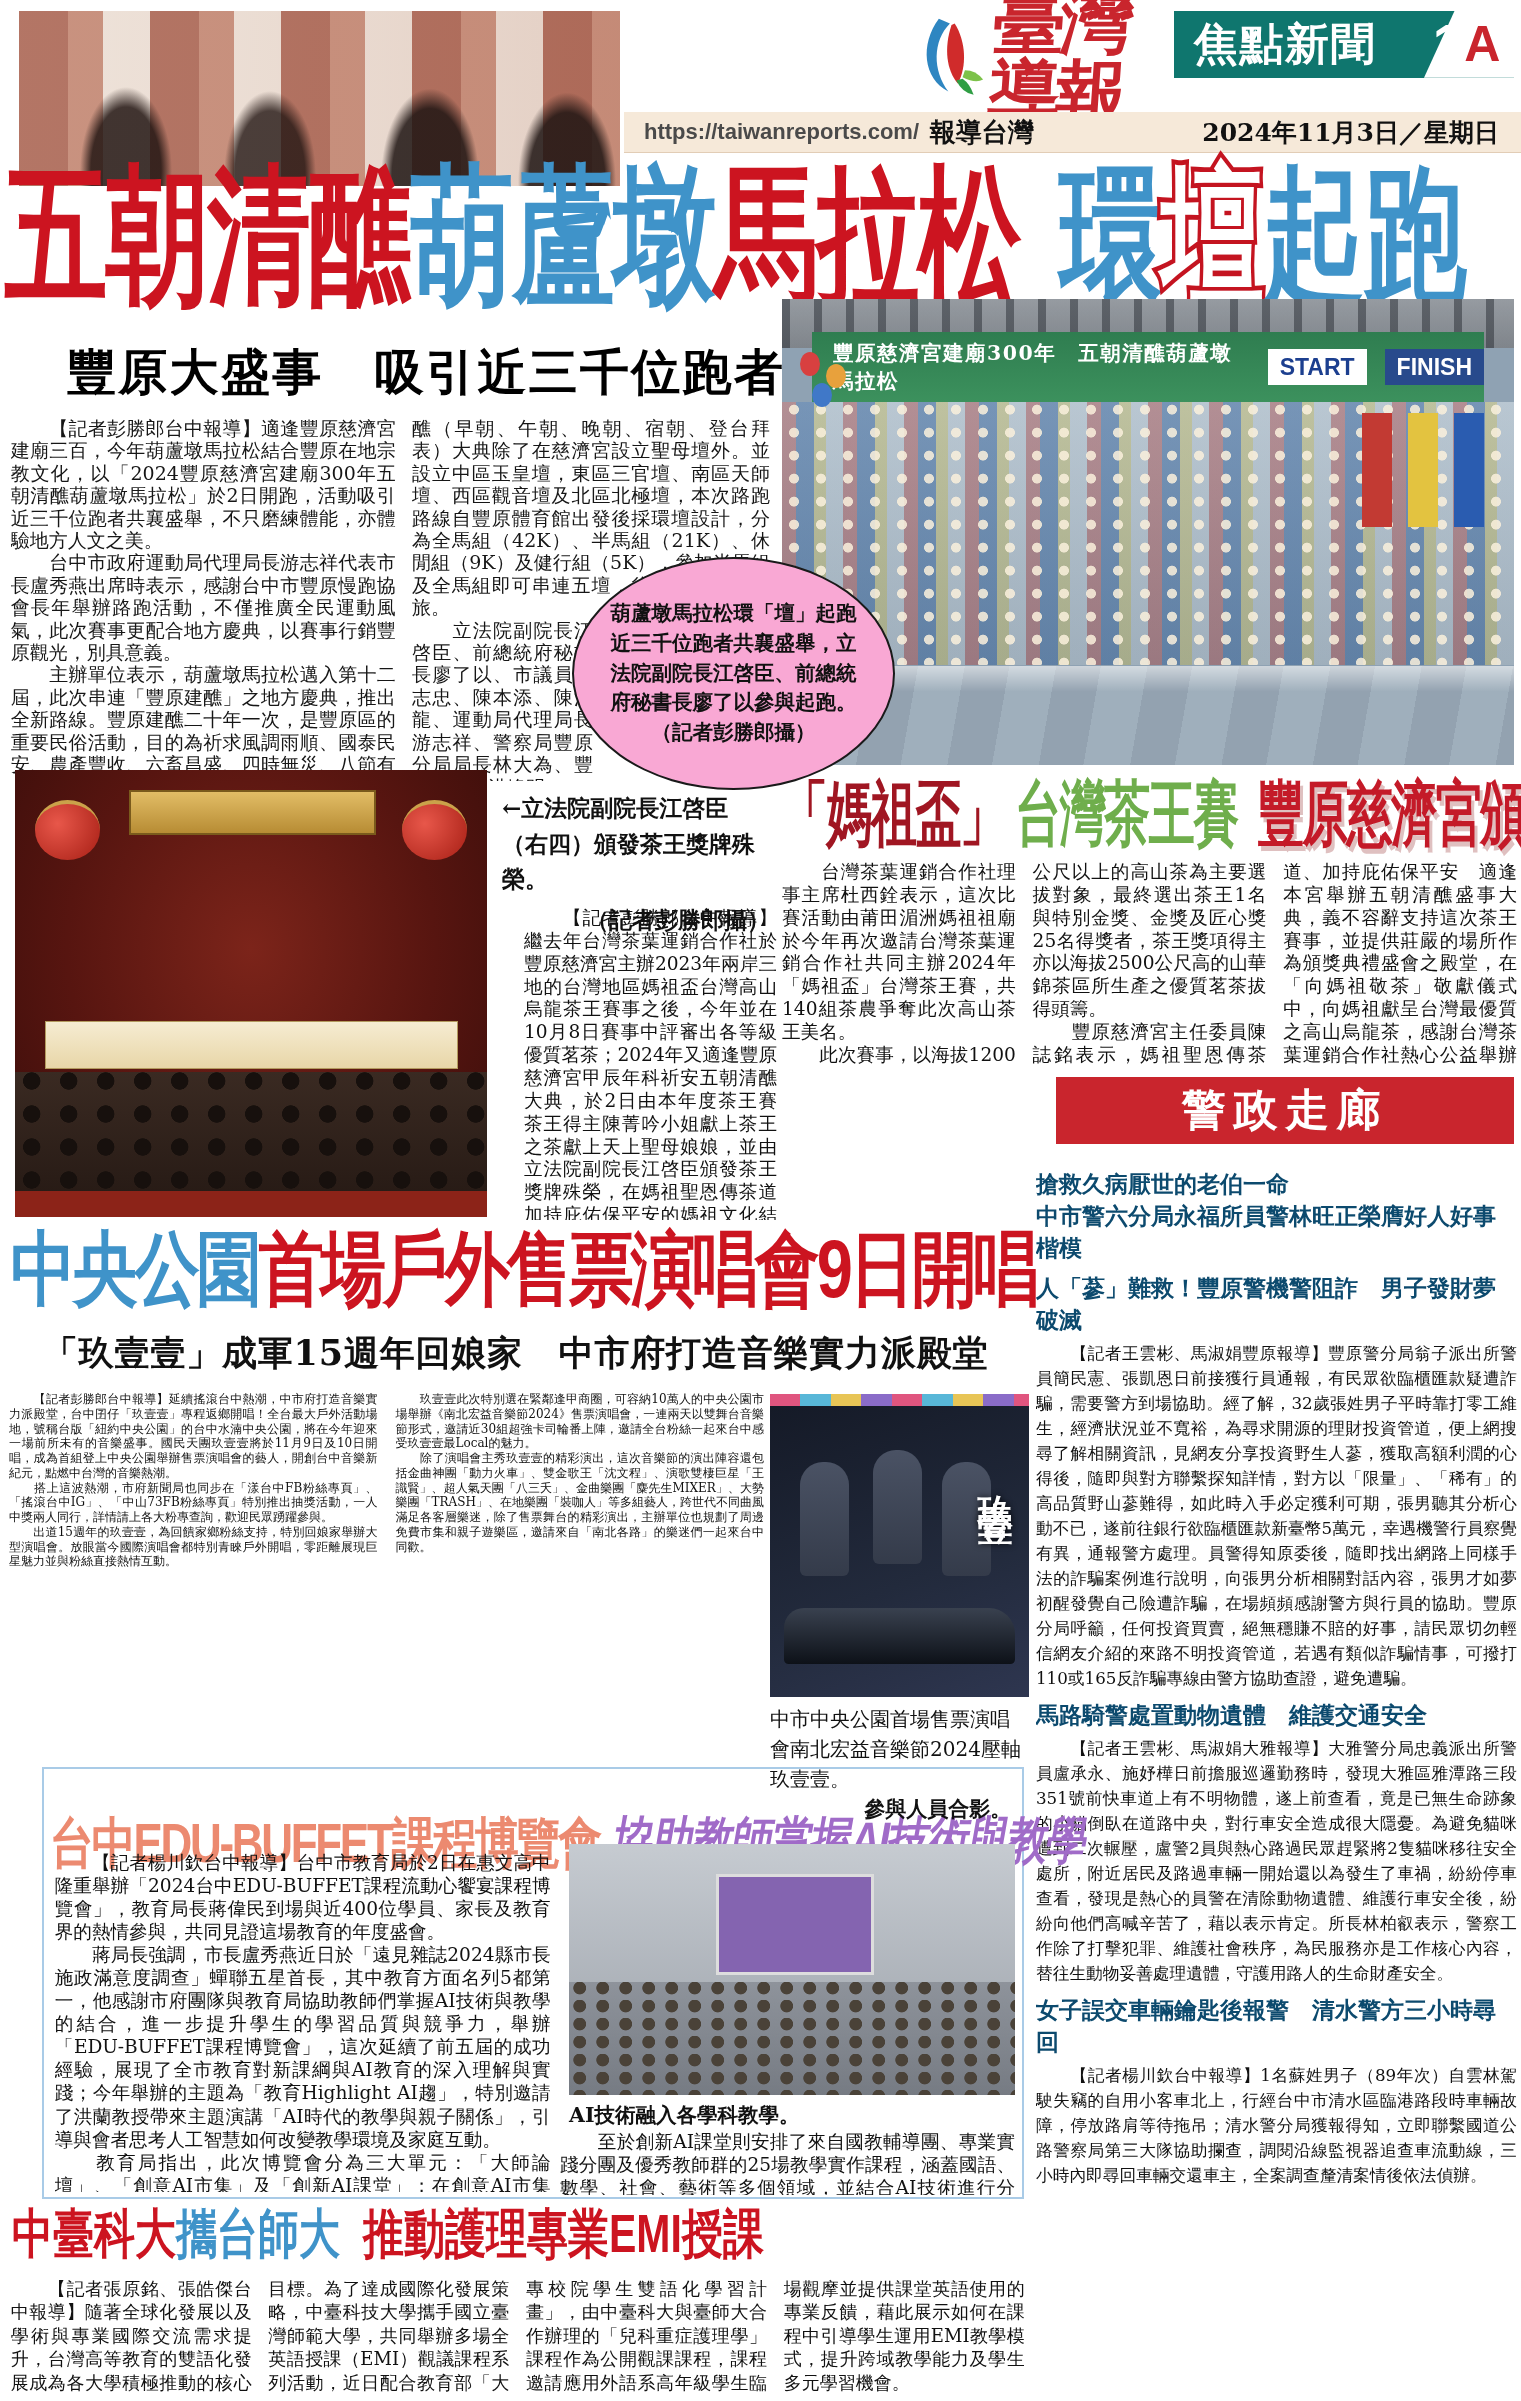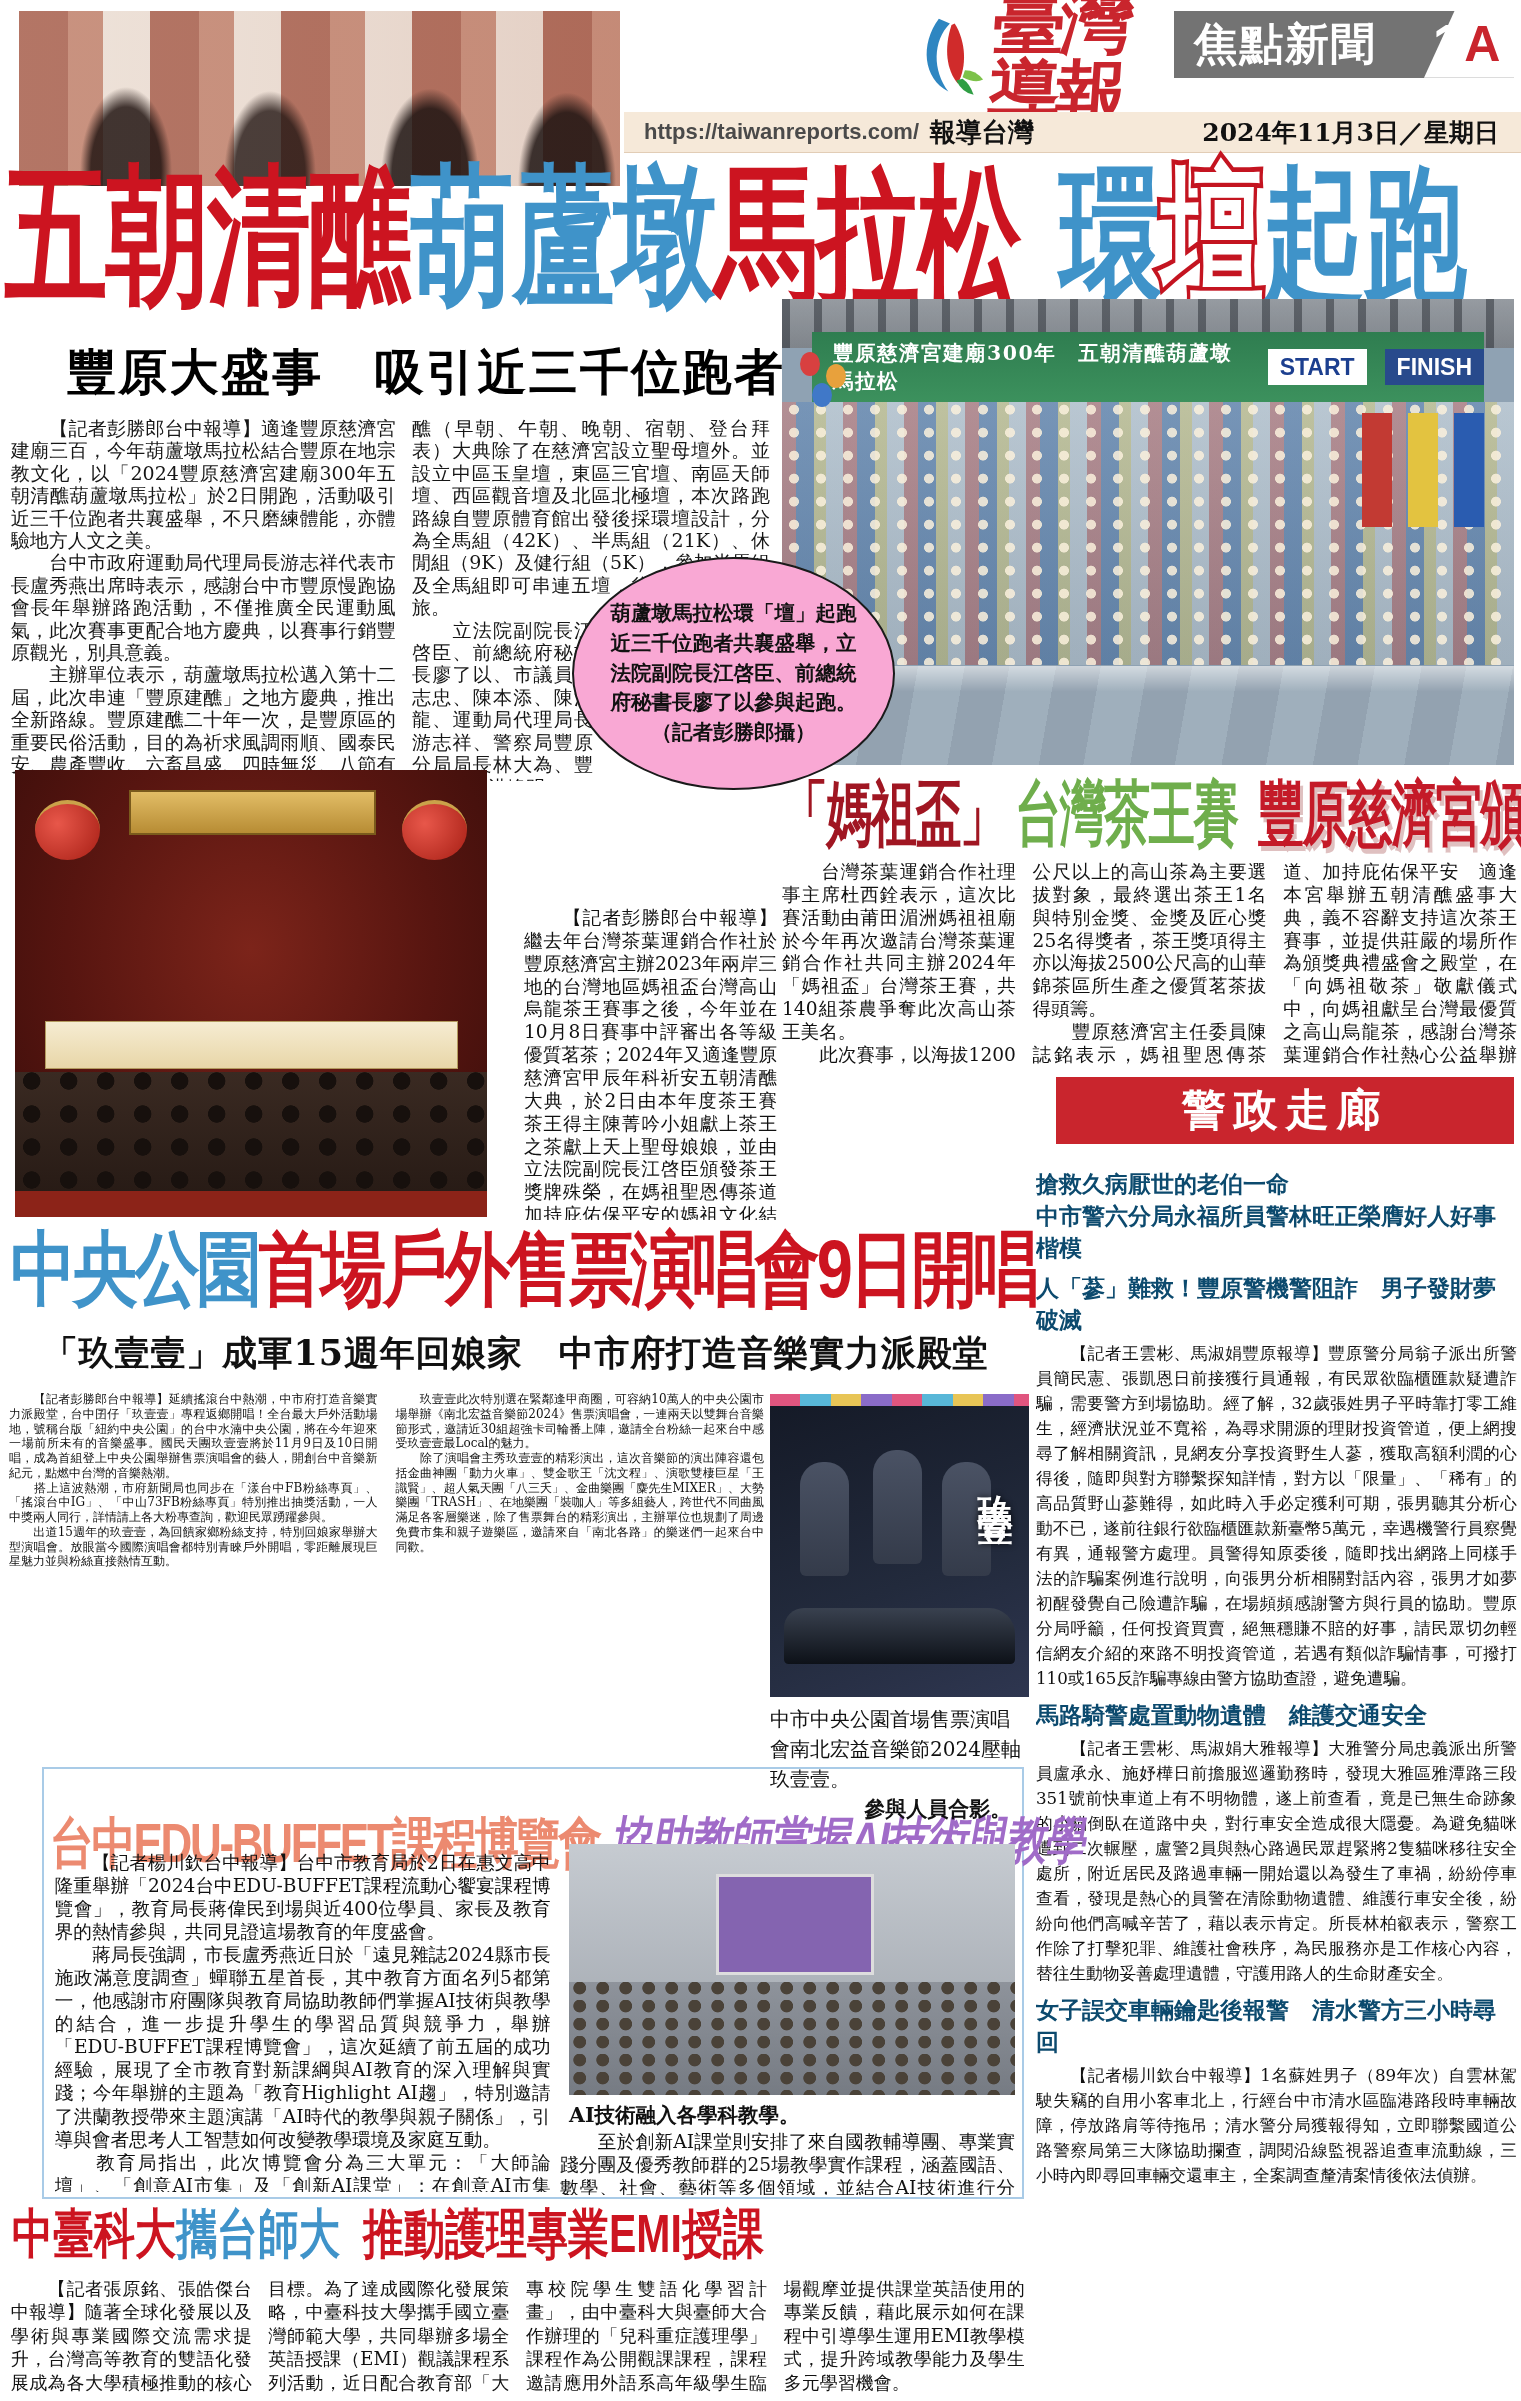--- a/index.html
+++ b/index.html
@@ -15,21 +15,21 @@
     background:
       radial-gradient(ellipse 46px 84px at 107px 160px, rgba(35,22,19,.85) 0 35px, transparent 46px),
       radial-gradient(ellipse 46px 84px at 251px 164px, rgba(35,22,19,.8) 0 35px, transparent 46px),
       radial-gradient(ellipse 46px 84px at 411px 167px, rgba(30,20,18,.85) 0 38px, transparent 49px),
       radial-gradient(ellipse 46px 84px at 548px 171px, rgba(30,20,18,.85) 0 38px, transparent 49px),
       repeating-linear-gradient(90deg, rgba(168,96,78,.85) 0 49px, rgba(196,136,116,.9) 49px 84px, rgba(236,222,212,.75) 84px 131px),
       linear-gradient(90deg,#f4f0ea 0%,#e9ddd4 35%,#d9beb2 70%,#caa193 100%);}
   .logo-wrap{left:912px;top:4.6px;width:266px;height:105px;display:flex;align-items:center;}
   .logo-bird{width:79px;height:93px;flex:0 0 auto;}
   .brand{font-size:72px;font-weight:900;color:#c9252d;letter-spacing:-4.6px;line-height:1;transform:skewX(-4deg);}
-  .focus-box{left:1174px;top:10.7px;width:340px;height:67px;background:#737373;display:flex;align-items:center;gap:40px;}
+  .focus-box{left:1174px;top:10.7px;width:340px;height:67px;background:#0f766e;display:flex;align-items:center;gap:40px;}
   .focus-label{color:#fff;font-weight:900;font-size:44px;margin-left:20px;letter-spacing:1.5px;}
   .focus-num{color:#fff;font-weight:900;font-size:55px;margin-left:16.7px;letter-spacing:-1.5px;}
   .a-wedge{position:absolute;right:0;top:0;width:90px;height:67px;background:#fff;
     clip-path:polygon(34% 0,100% 0,100% 100%,0 100%);display:flex;align-items:center;justify-content:flex-end;}
   .a-wedge span{color:#c9252d;font-weight:900;font-size:50px;margin-right:13.7px;}
   .info-bar{left:624px;top:112px;width:898px;height:40px;background:#f6e9d9;display:flex;align-items:center;border-bottom:1.5px solid #e2cdb6;}
   .info-url{font-family:"Liberation Sans",sans-serif;font-weight:700;font-size:22px;color:#4a4a4a;margin-left:20px;}
   .info-slogan{font-size:26px;font-weight:700;color:#111;margin-left:10.7px;}
   .info-date{font-size:25px;font-weight:700;color:#111;margin-left:auto;margin-right:23px;}
 
@@ -209,20 +209,24 @@
 
   <div class="abs t-photo">
     <div class="t-plaque"></div>
     <div class="t-lantern" style="left:20px;top:30px"></div>
     <div class="t-lantern" style="right:20px;top:30px"></div>
     <div class="t-banner"></div>
     <div class="t-people"></div>
     <div class="t-carpet"></div>
   </div>
 
+  <div class="abs t-caption">
+    <span>←立法院副院長江啓臣（右四）頒發茶王獎牌殊榮。</span>
+    <span class="byline">（記者彭勝郎攝）</span>
+  </div>
 
   <div class="abs t-leftcol pre just">　　【記者彭勝郎台中報導】繼去年台灣茶葉運銷合作社於豐原慈濟宮主辦2023年兩岸三地的台灣地區媽祖盃台灣高山烏龍茶王賽事之後，今年並在10月8日賽事中評審出各等級優質茗茶；2024年又適逢豐原慈濟宮甲辰年科祈安五朝清醮大典，於2日由本年度茶王賽茶王得主陳菁吟小姐獻上茶王之茶獻上天上聖母娘娘，並由立法院副院長江啓臣頒發茶王獎牌殊榮，在媽祖聖恩傳茶道加持庇佑保平安的媽祖文化結合我們五千年的茶道活動當中！</div>
 
   <div class="abs t-headline">
     <span class="t-hl-maroon">「媽祖盃」</span>
     <span class="t-hl-green">台灣茶王賽</span>
     <span class="t-hl-red">豐原慈濟宮頒獎</span>
   </div>
   <div class="abs t-cols pre just">　　台灣茶葉運銷合作社理事主席杜西銓表示，這次比賽活動由莆田湄洲媽祖祖廟於今年再次邀請台灣茶葉運銷合作社共同主辦2024年「媽祖盃」台灣茶王賽，共140組茶農爭奪此次高山茶王美名。
 　　此次賽事，以海拔1200公尺以上的高山茶為主要選拔對象，最終選出茶王1名與特別金獎、金獎及匠心獎25名得獎者，茶王獎項得主亦以海拔2500公尺高的山華錦茶區所生產之優質茗茶拔得頭籌。

